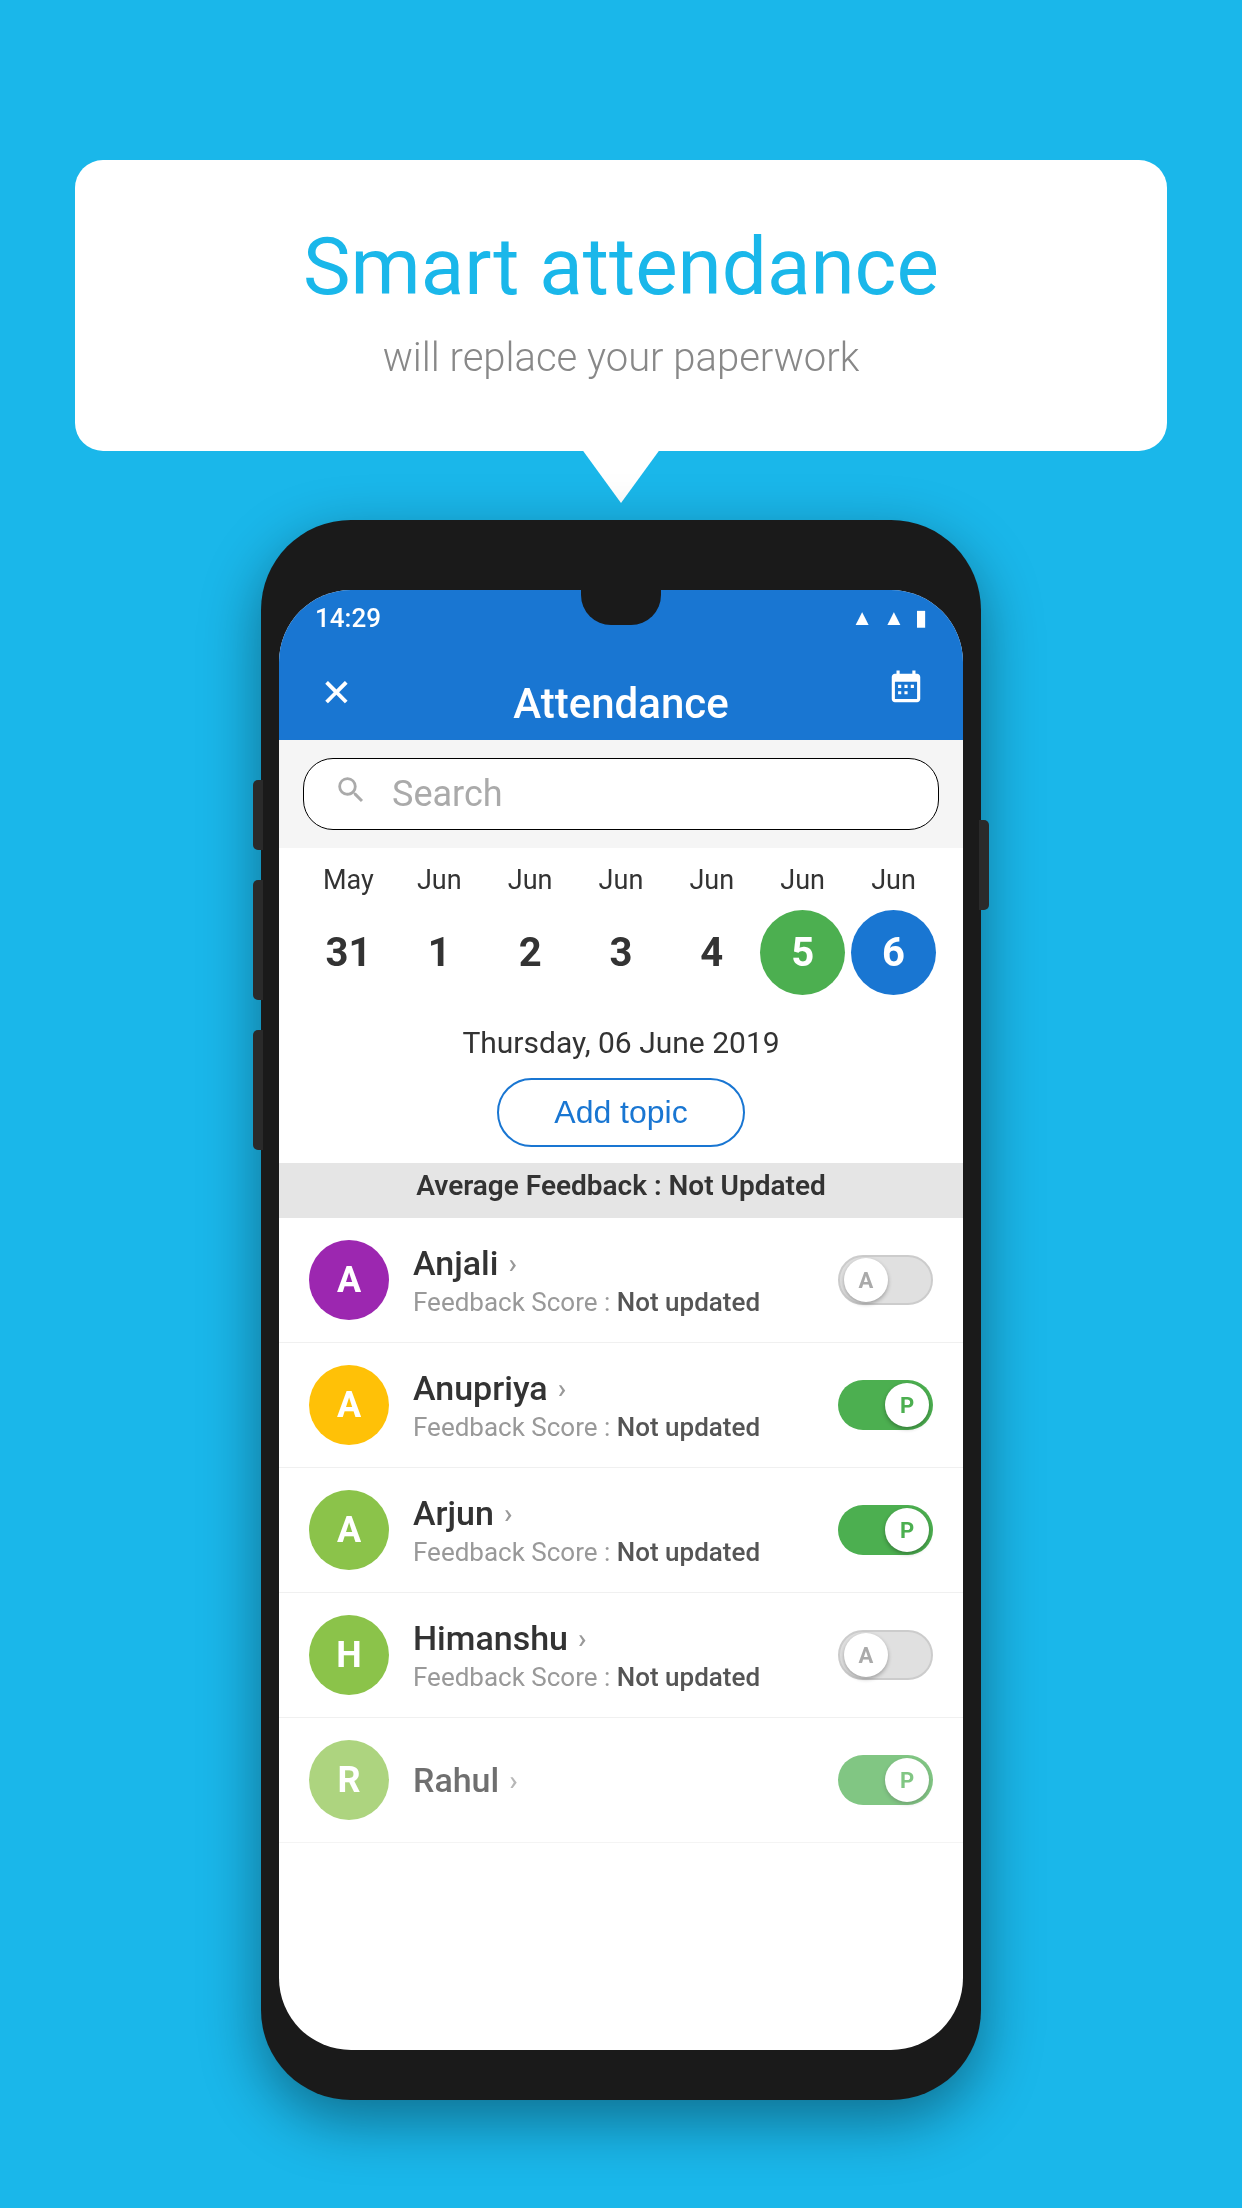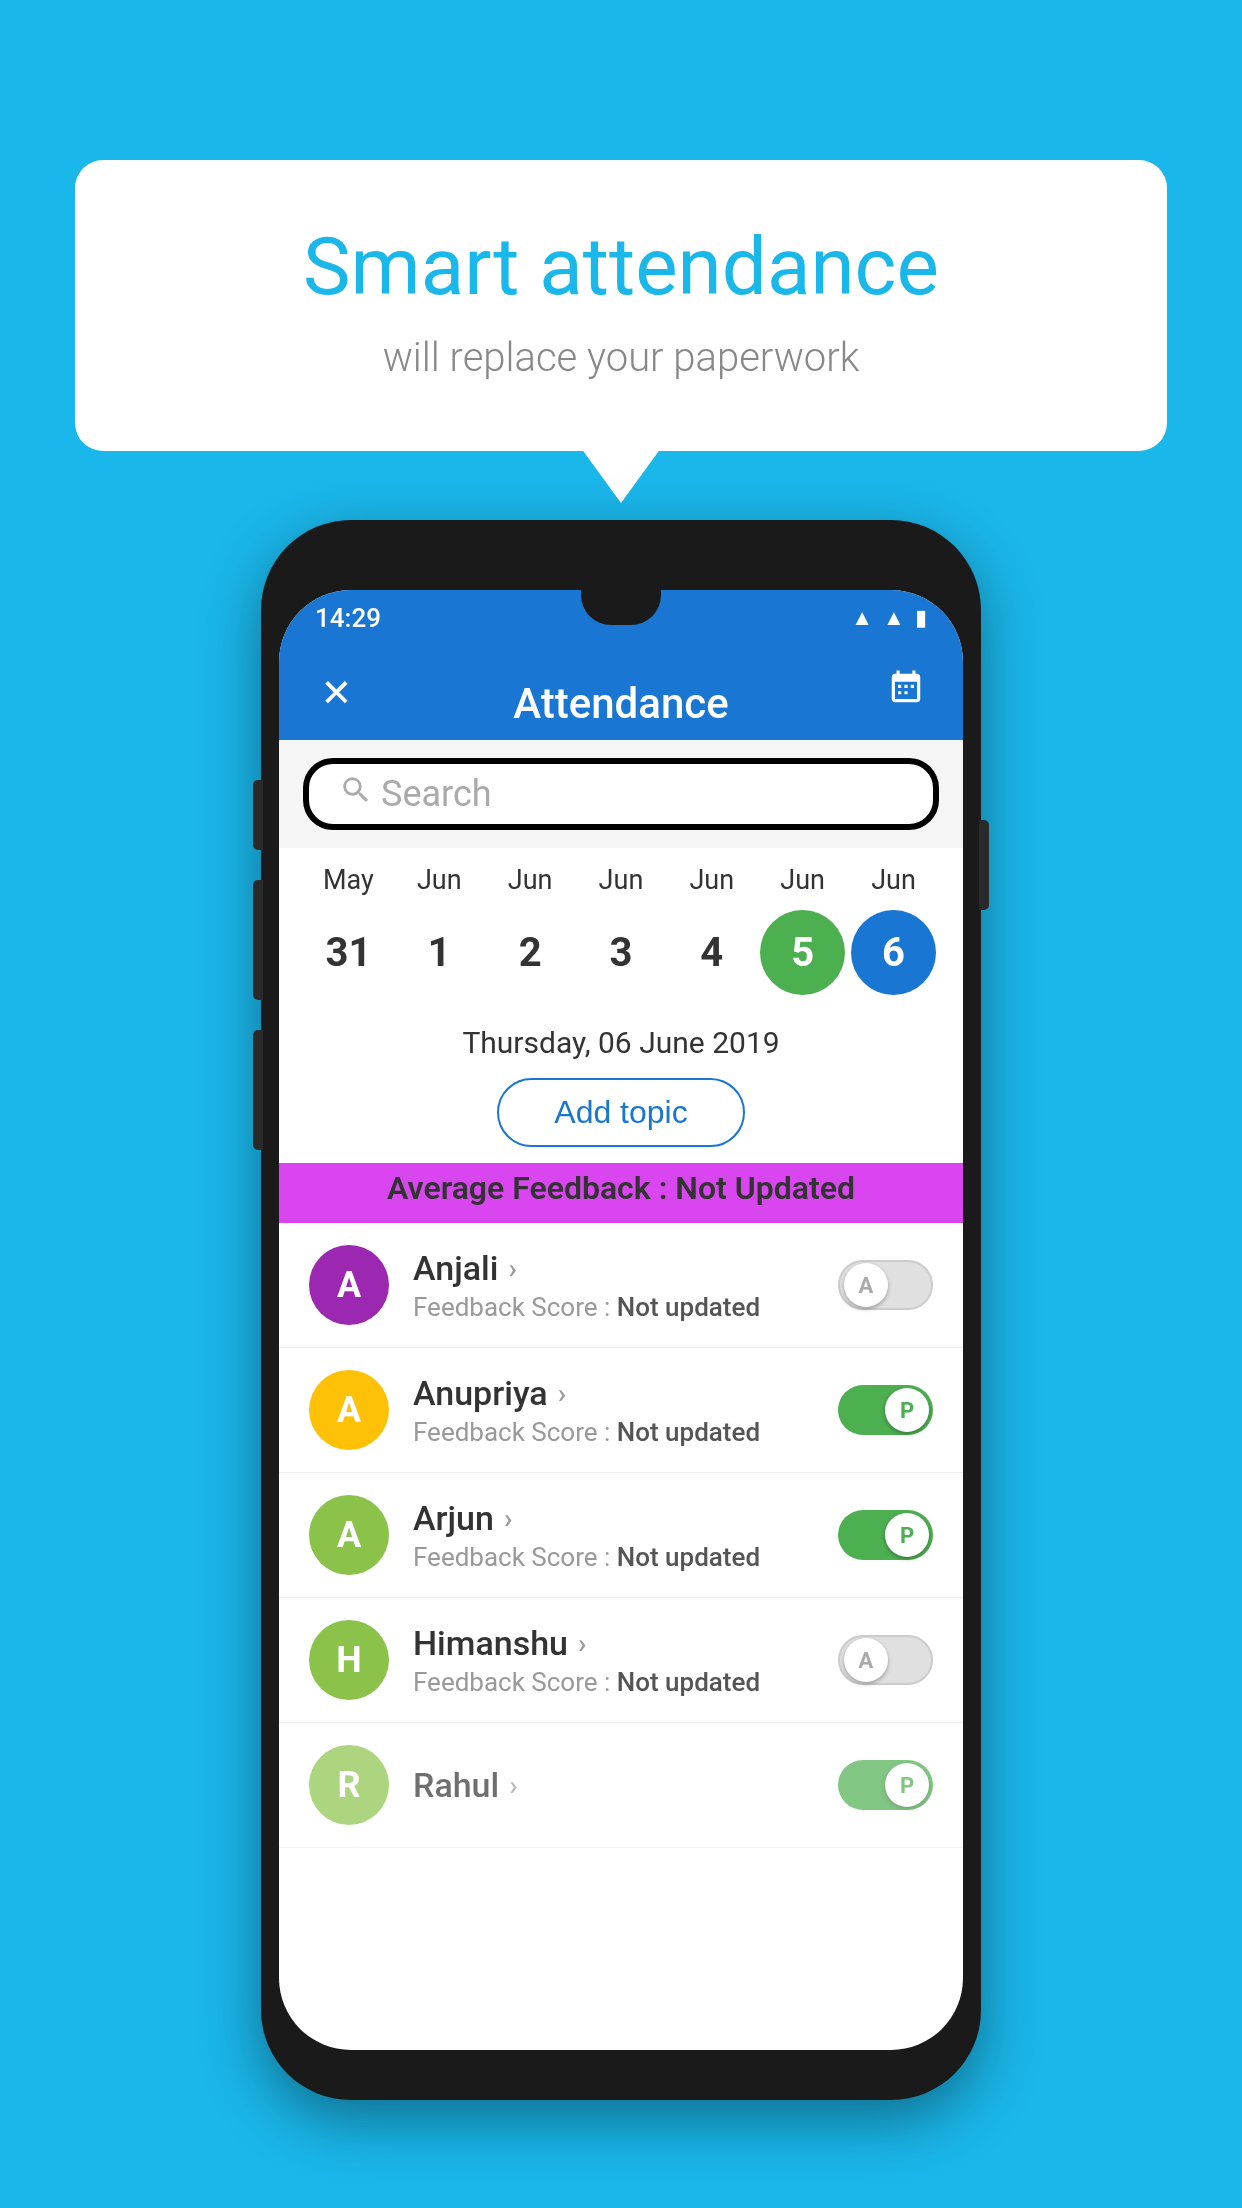--- a/index.html
+++ b/index.html
@@ -159,22 +159,22 @@
       background: #f5f5f5;
     }
 
     .search-bar {
       background: white;
       border-radius: 30px;
       height: 72px;
       display: flex;
       align-items: center;
       padding: 0 30px;
-      gap: 8px;
-      border: 6px solid #000000;
+      gap: 24px;
+      border: 1px solid #000000;
     }
 
     .search-icon {
       color: #888;
       font-size: 34px;
     }
 
     .search-text {
       font-size: 36px;
       color: #aaa;
@@ -251,24 +251,24 @@
       padding: 14px 55px;
       font-size: 32px;
       color: #1976d2;
       background: white;
       cursor: pointer;
     }
 
     
     .avg-feedback {
       text-align: center;
-      font-size: 32px;
+      font-size: 28px;
       color: #888;
       padding: 6px 0 16px;
-      background: #d946ef;
+      background: #e5e5e5;
     }
 
     .avg-feedback span {
       color: #333;
       font-weight: 600;
     }
 
     
     .student-list {
       background: white;

